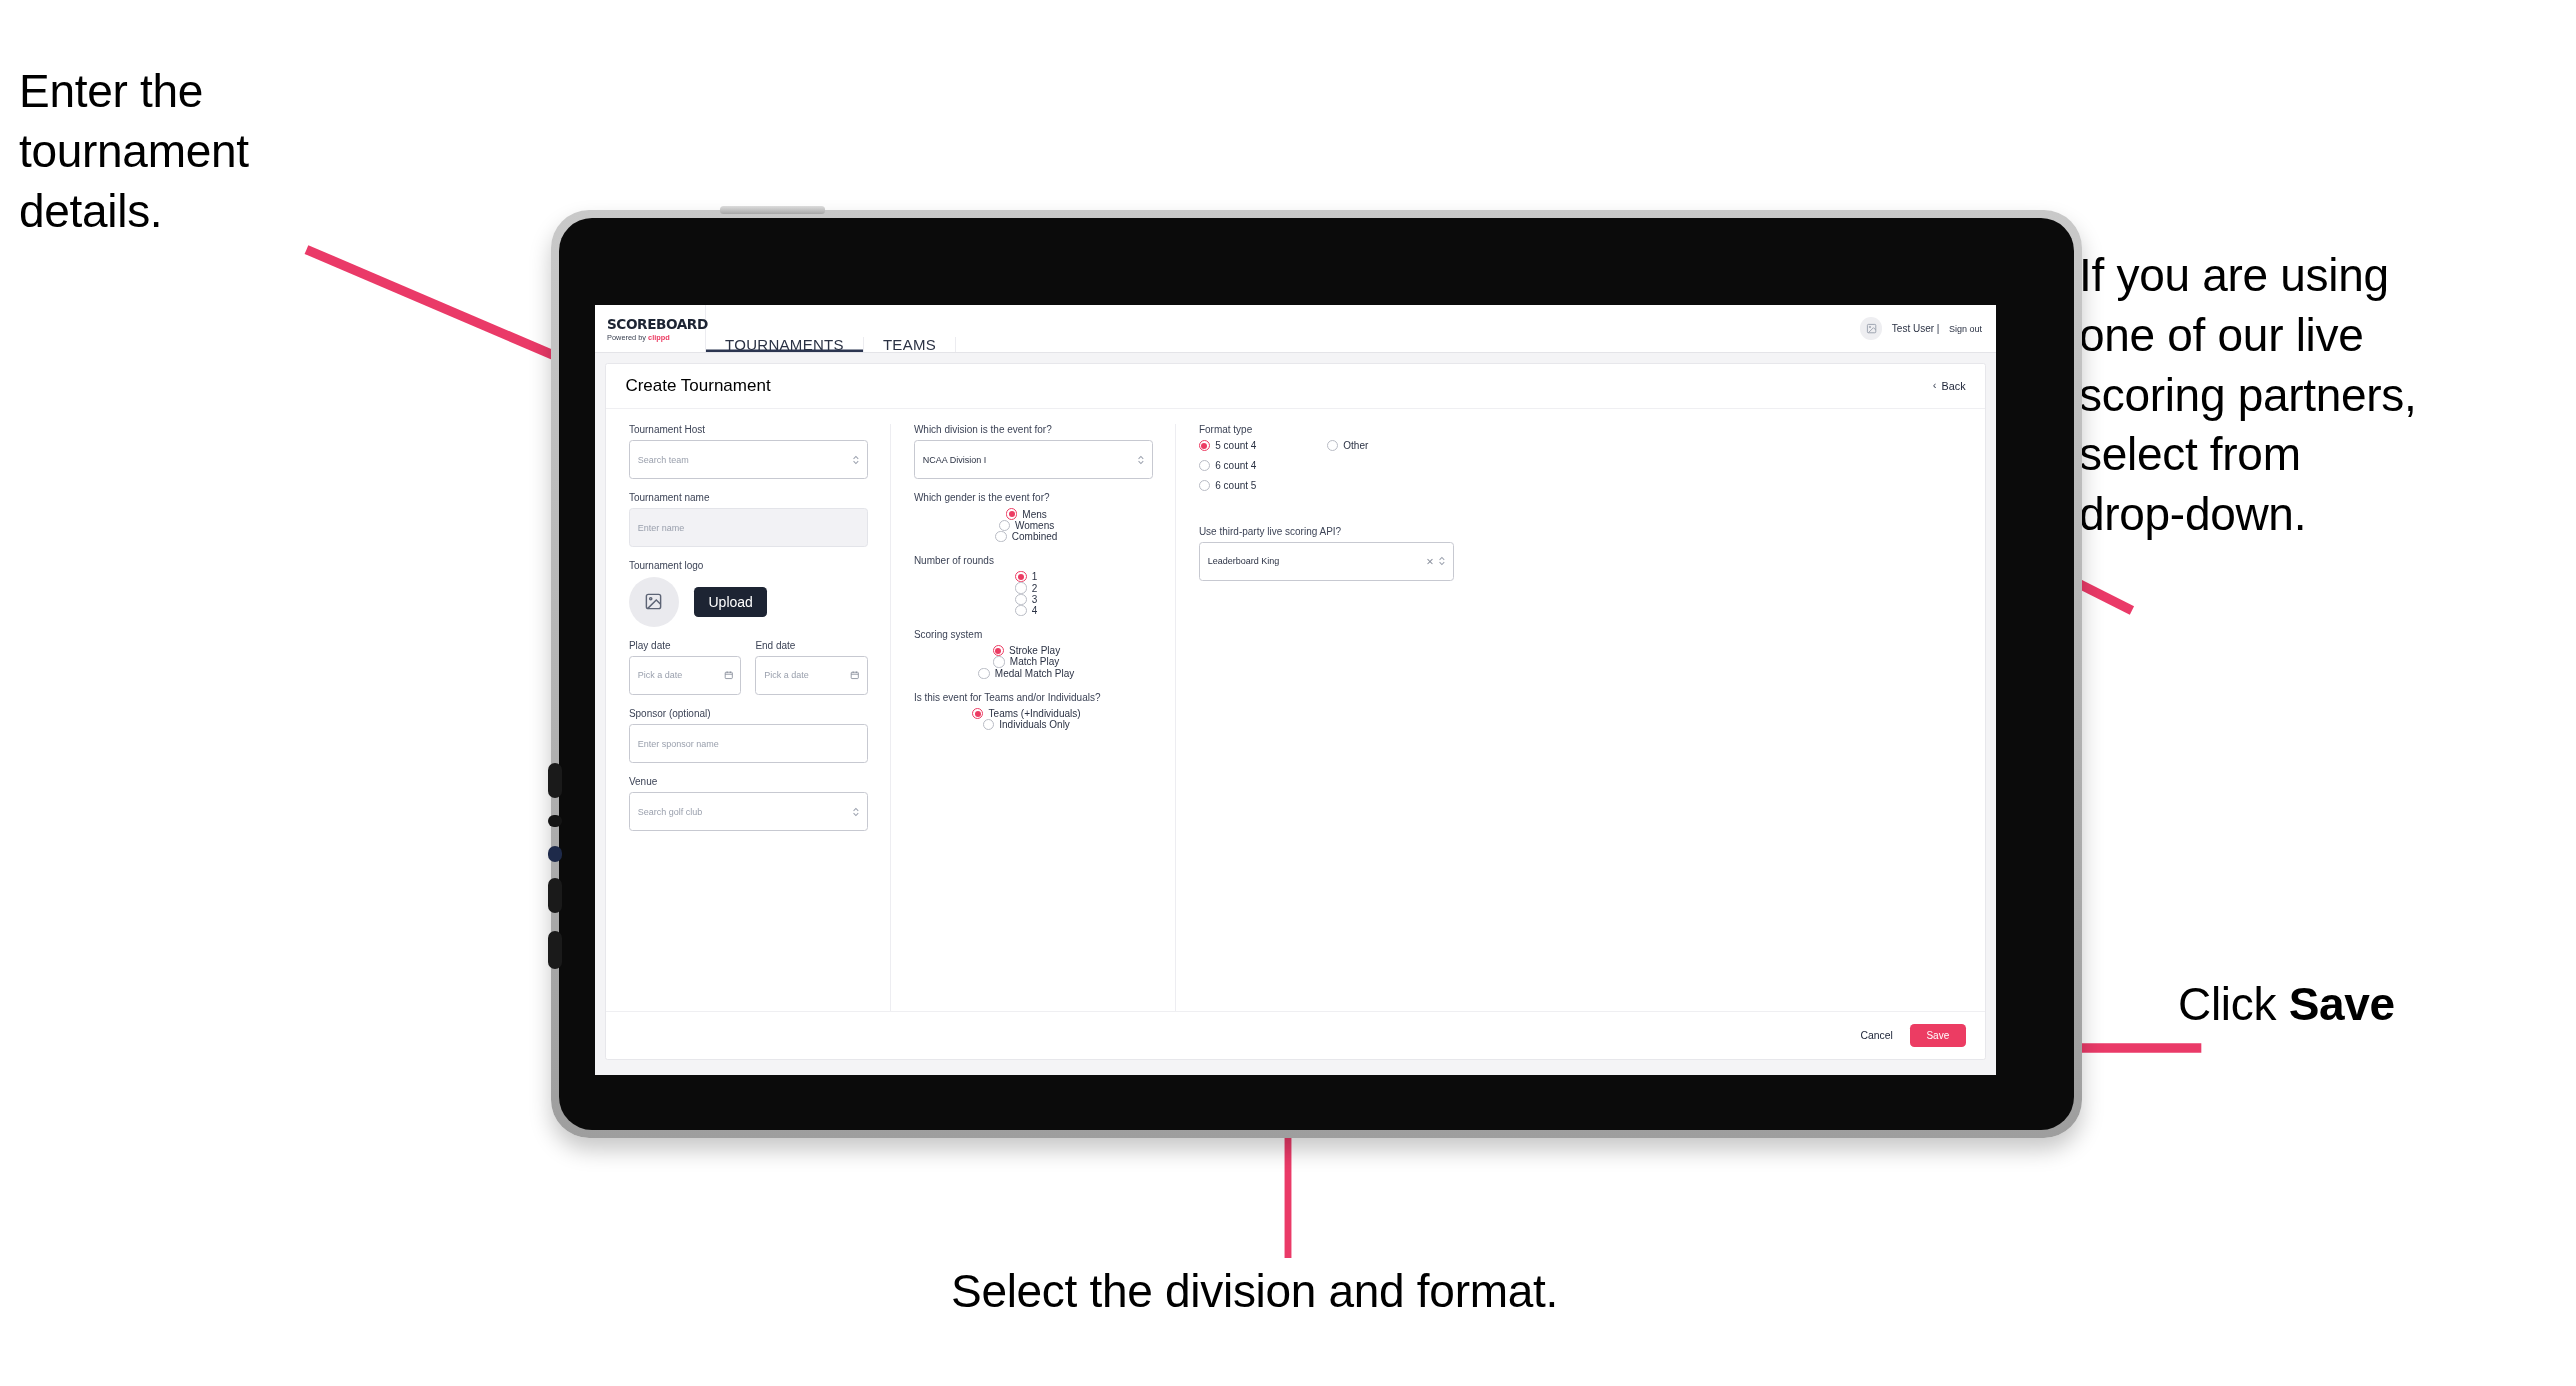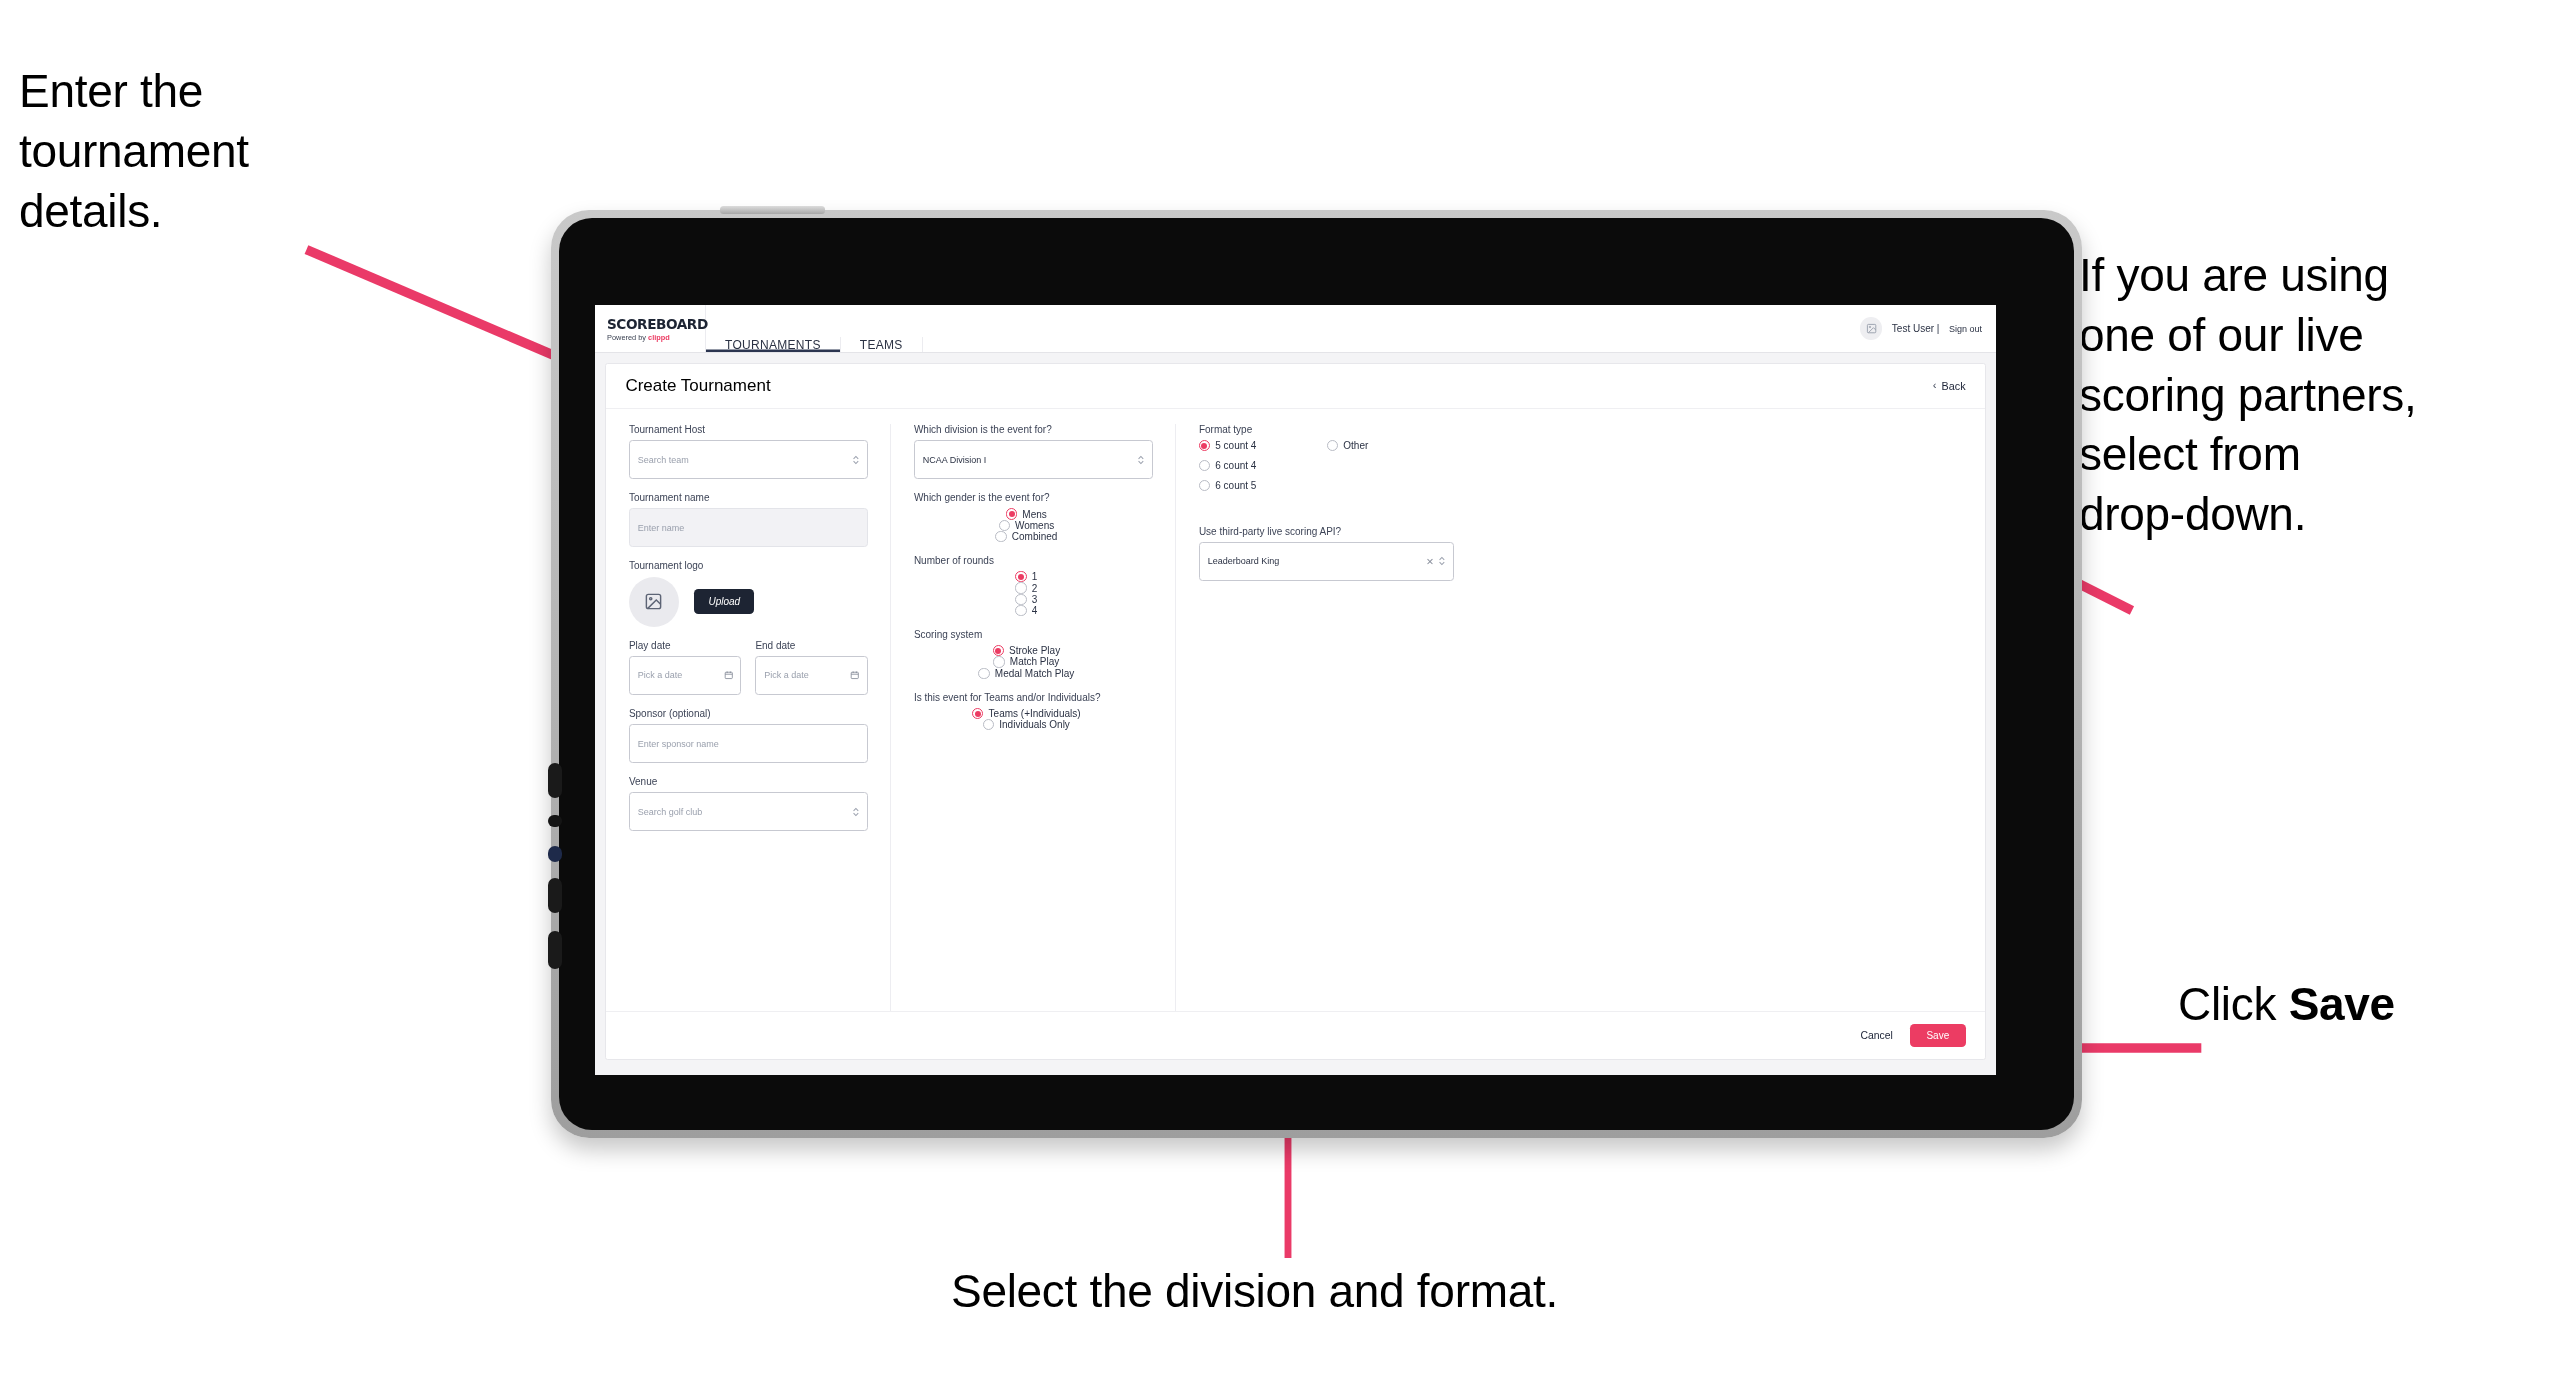--- a/index.html
+++ b/index.html
@@ -84,21 +84,21 @@
   .logo-word {
     font-family:"DejaVu Sans", sans-serif;
     font-weight: 700; font-size: 14.7px; letter-spacing: -0.5px;
     color: #1d2433; transform: scaleX(0.93); transform-origin: left center;
   }
   .logo-sub { font-size: 7.4px; color:#3b4252; margin-top:1.7px; white-space:nowrap; }
   .logo-sub .brand { color:#ec3c63; font-weight:700; }
 
   .navtab {
     display:flex; align-items:center; padding: 0 19px;
-    font-size: 12px; color:#2b3244; letter-spacing:0.3px;
+    font-size: 15px; color:#2b3244; letter-spacing:0.3px;
     border-right:0.9px solid #ececf0; cursor:pointer;margin-top:32px;
   }
   .navtab.active { box-shadow: inset 0 -2.6px 0 #2b3550; }
 
   #appbar-right {
     margin-left:auto; display:flex; align-items:center; gap:9.5px; padding-right:14px;
   }
   #avatar {
     width:22.5px; height:22.5px; border-radius:50%; background:#eeeef1;
     display:flex; align-items:center; justify-content:center;
@@ -153,22 +153,22 @@
   }
   .cal-ic { position:absolute; right:7px; top:50%; transform:translateY(-50%); }
 
   
   #logo-row { display:flex; align-items:center; gap:15.6px; margin-top:1.7px; }
   #logo-circle {
     width:50px; height:50px; border-radius:50%; background:#eaeaee;
     display:flex; align-items:center; justify-content:center;
   }
   #upload-btn {
-    background:#1d2433; color:#fff; font-size:10px;
-    padding: 7px 14px; border-radius:4.3px; cursor:pointer;font-style:italic;
+    background:#1d2433; color:#fff; font-size:14px;
+    padding: 7px 14px; border-radius:4.3px; cursor:pointer;
   }
 
   
   #date-row { display:flex; gap:14px; }
   #date-row > div { width: 116px; }
 
   
   .radio-row { display:flex; align-items:center; flex-wrap:wrap; gap: 0; flex-direction: column; }
   .radio-opt {
     display:flex; align-items:center; gap:5.2px; margin-right:14px;

